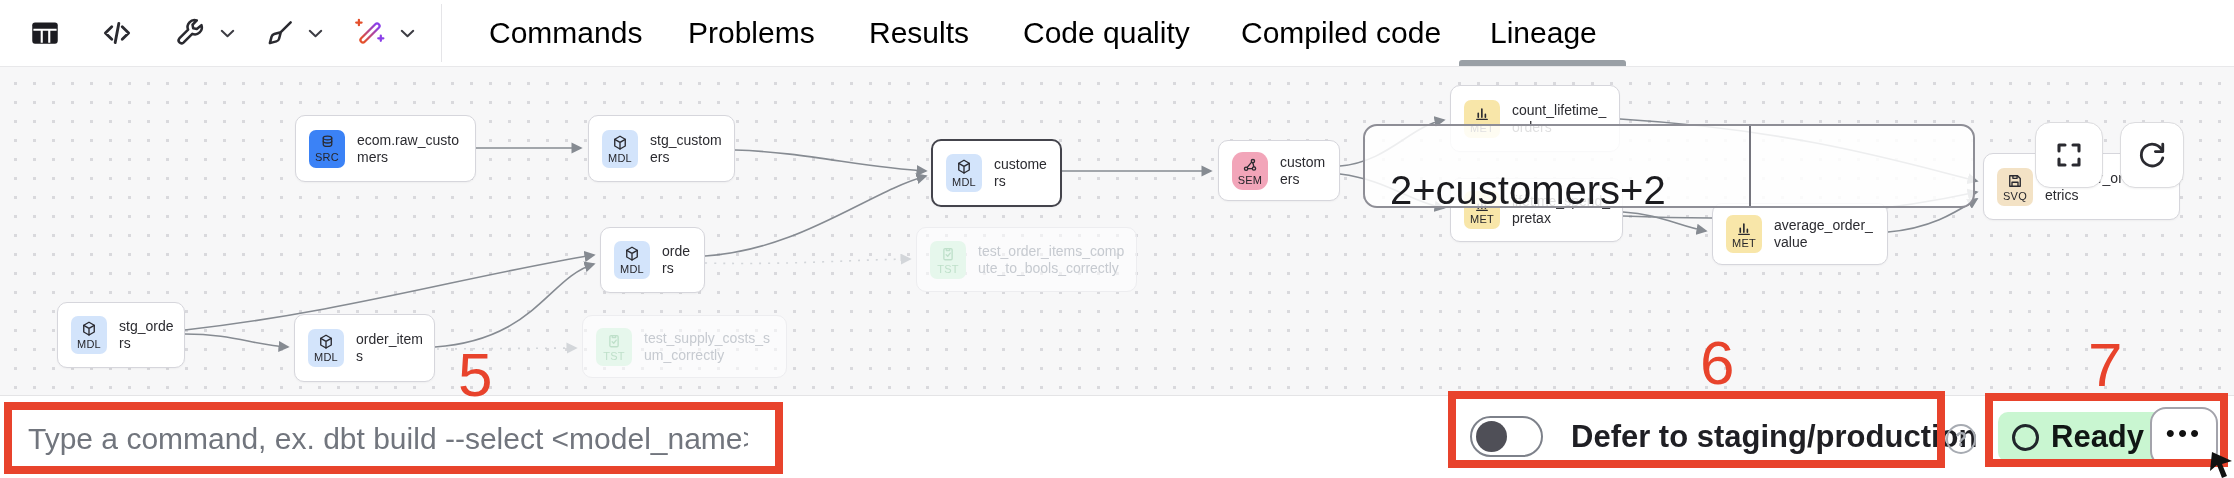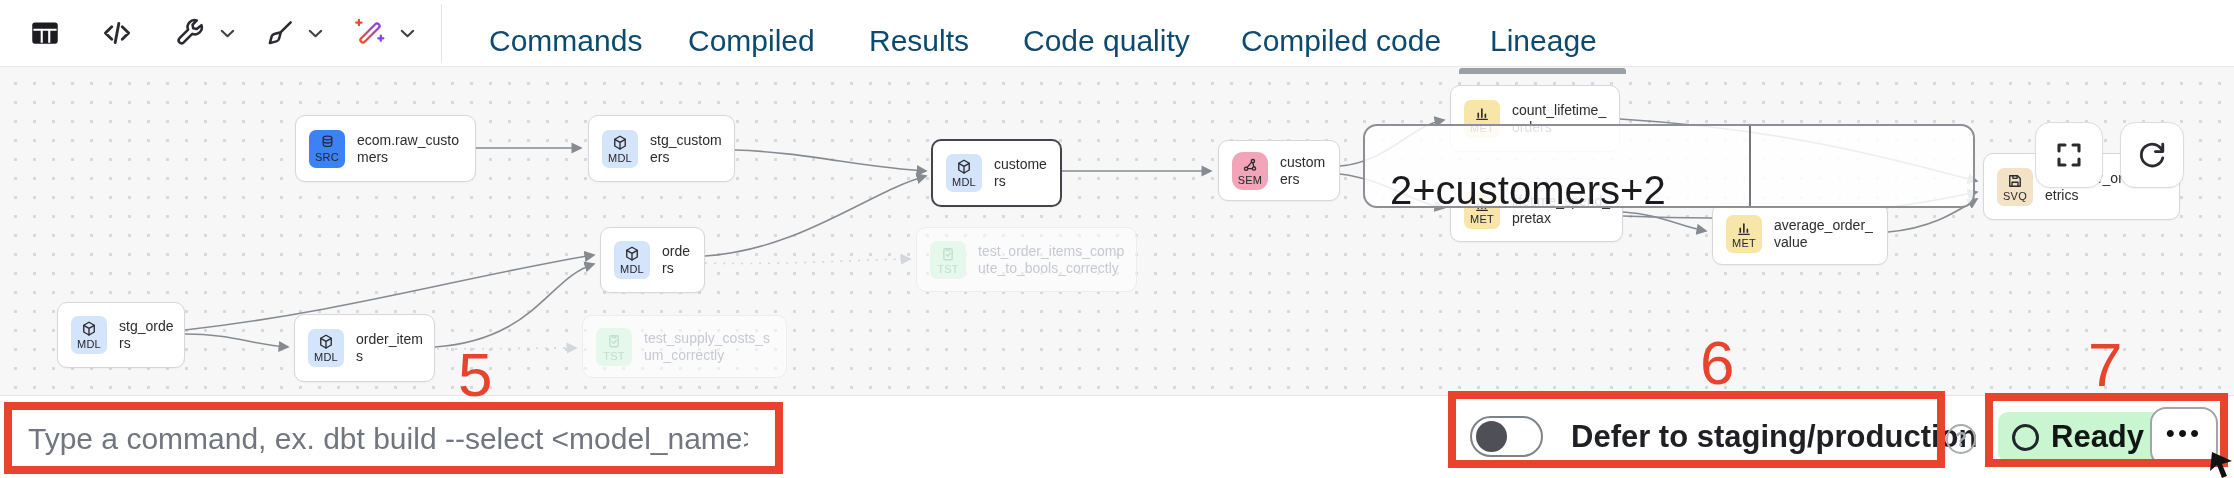--- a/index.html
+++ b/index.html
@@ -5,21 +5,21 @@
   html,body{margin:0;padding:0;background:#ffffff;}
   #app{position:relative;width:2234px;height:478px;overflow:hidden;
        font-family:"Liberation Sans",sans-serif;background:#fff;-webkit-font-smoothing:antialiased;}
 
   
   #topbar{position:absolute;left:0;top:0;width:2234px;height:66px;background:#fff;
           border-bottom:1px solid #e8e8ea;z-index:4;}
   .tool-ic{position:absolute;top:0;height:66px;display:flex;align-items:center;justify-content:center;cursor:pointer;}
   .tool-ic svg{display:block;}
   #toolbar-sep{position:absolute;left:441px;top:4px;width:1px;height:58px;background:#e5e5e8;}
-  .tab{position:absolute;top:8px;height:66px;line-height:66px;font-size:30px;color:#0c4a6e;white-space:nowrap;cursor:pointer;}
+  .tab{position:absolute;top:0;height:66px;line-height:66px;font-size:30px;color:#000000;white-space:nowrap;cursor:pointer;}
   .tab.active::after{content:"";position:absolute;left:-31px;right:-29px;bottom:0;height:6px;background:#9aa0a6;border-radius:3px 3px 0 0;}
 
   
   #graph{position:absolute;left:0;top:66px;width:2234px;height:329px;background:#f7f7f8;
          background-image:radial-gradient(circle,#d9d9dd 1.5px,transparent 1.6px);
          background-size:19px 19px;background-position:6px 8px;overflow:hidden;}
   #edges{position:absolute;left:0;top:0;pointer-events:none;}
   .node{position:absolute;display:flex;align-items:center;gap:12px;padding-left:13px;box-sizing:border-box;
         background:#fff;border:1.5px solid #d6d6dc;border-radius:10px;cursor:pointer;
         box-shadow:0 1px 2px rgba(0,0,0,0.04);}
@@ -129,21 +129,21 @@
         </div>
         <div class="tool-ic" style="left: 396px;">
           <svg width="23" height="23" viewBox="0 0 24 24" fill="none" stroke="#2a2a30" stroke-width="1.8" stroke-linecap="round" stroke-linejoin="round">
             <path d="M6 9.2l6 5.6 6-5.6" stroke-width="2.1" stroke="#3c3c43"></path>
           </svg>
         </div>
       </div>
     <div id="toolbar-sep"></div>
     <div id="tabs">
         <div class="tab" style="left: 489px;">Commands</div>
-        <div class="tab" style="left: 688px;">Compiled</div>
+        <div class="tab" style="left: 688px;">Problems</div>
         <div class="tab" style="left: 869px;">Results</div>
         <div class="tab" style="left: 1023px;">Code quality</div>
         <div class="tab" style="left: 1241px;">Compiled code</div>
         <div class="tab active" style="left: 1490px;">Lineage</div>
       </div>
   </div>
 
   <div id="graph">
     <svg id="edges" width="2234" height="329">
       <defs>

